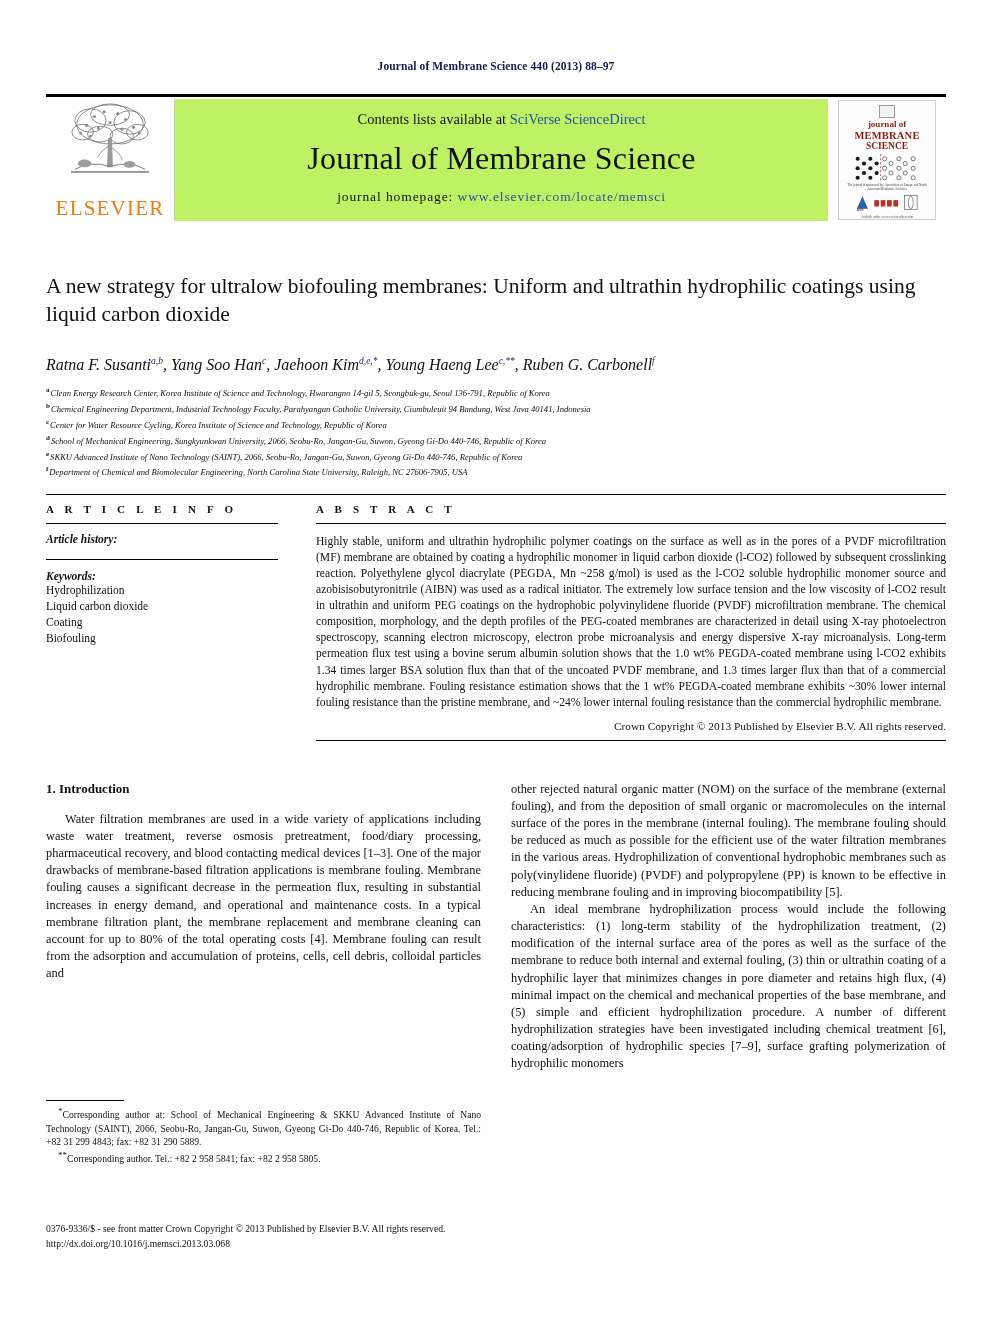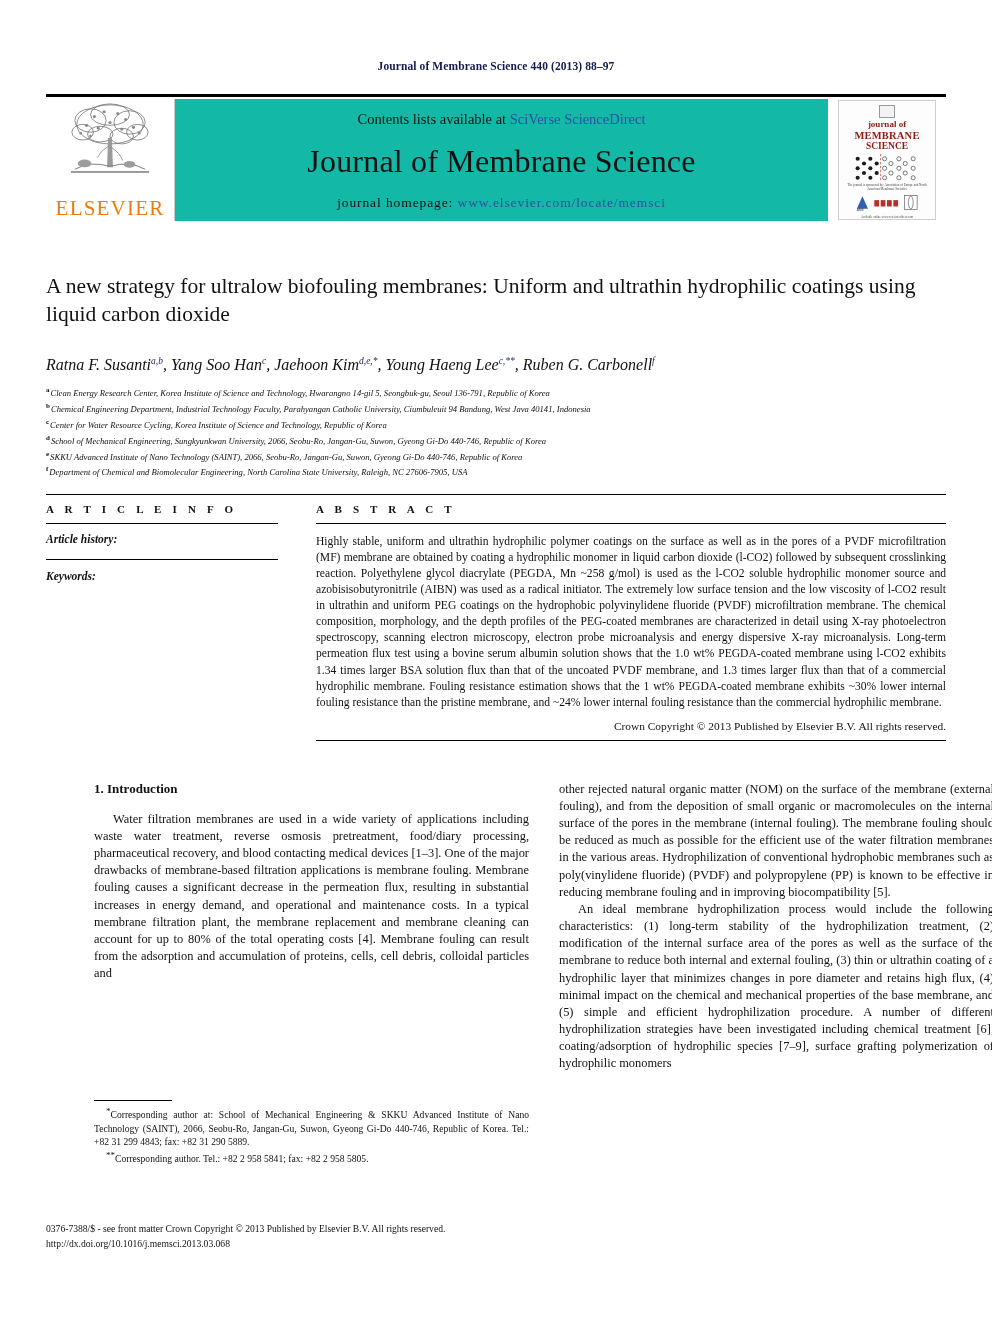--- a/index.html
+++ b/index.html
@@ -65,27 +65,27 @@
   .elsevier-word {
     font-family: "Liberation Serif", serif;
     font-size: 21px;
     letter-spacing: 1.2px;
     color: #ee7b10;
     line-height: 1;
     margin-top: 15px;
   }
   .center-box {
     flex: 1 1 auto;
-    background: #14b8a6;
+    background: #bef264;
     border-left: 1px solid #c9c9c9;
     display: flex;
     flex-direction: column;
     justify-content: space-between;
     align-items: center;
-    padding: 12px 0 10px 0;
+    padding: 12px 0 16px 0;
     box-sizing: border-box;
   }
   .contents-line {
     font-size: 14.5px;
     color: #111;
   }
   .contents-line .sd {
     color: #2b4fa2;
   }
   .journal-title {
@@ -229,21 +229,20 @@
   .abs-rule-bottom {
     border-top: 1px solid #000;
     margin-top: 8px;
   }
 
   
   .body-cols {
     display: flex;
     margin-top: 40px;
     column-gap: 30px;
-    margin-left: 48px;
   }
   .bcol {
     width: 435px;
     flex: 0 0 435px;
     position: relative;
   }
   .body-head {
     font-size: 13px;
     font-weight: bold;
     color: #111;
@@ -428,20 +427,26 @@
     <div class="two-col">
       <div class="col-left">
         <div class="sechead">A R T I C L E  I N F O</div>
         <div class="hr-thin"></div>
         <div class="hist-block">
           <div class="hist-title">Article history:</div>
         </div>
         <div class="hr-thin"></div>
         <div class="kw-block">
           <div class="kw-title">Keywords:</div>
+          <div class="kw-list">
+            <div>Hydrophilization</div>
+            <div>Liquid carbon dioxide</div>
+            <div>Coating</div>
+            <div>Biofouling</div>
+          </div>
         </div>
       </div>
 
       <div class="col-right">
         <div class="sechead">A B S T R A C T</div>
         <div class="hr-thin-right"></div>
         <div class="abstract">Highly stable, uniform and ultrathin hydrophilic polymer coatings on the surface as well as in the pores of a PVDF microfiltration (MF) membrane are obtained by coating a hydrophilic monomer in liquid carbon dioxide (l-CO2) followed by subsequent crosslinking reaction. Polyethylene glycol diacrylate (PEGDA, Mn ~258 g/mol) is used as the l-CO2 soluble hydrophilic monomer source and azobisisobutyronitrile (AIBN) was used as a radical initiator. The extremely low surface tension and the low viscosity of l-CO2 result in ultrathin and uniform PEG coatings on the hydrophobic polyvinylidene fluoride (PVDF) microfiltration membrane. The chemical composition, morphology, and the depth profiles of the PEG-coated membranes are characterized in detail using X-ray photoelectron spectroscopy, scanning electron microscopy, electron probe microanalysis and energy dispersive X-ray microanalysis. Long-term permeation flux test using a bovine serum albumin solution shows that the 1.0 wt% PEGDA-coated membrane using l-CO2 exhibits 1.34 times larger BSA solution flux than that of the uncoated PVDF membrane, and 1.3 times larger flux than that of a commercial hydrophilic membrane. Fouling resistance estimation shows that the 1 wt% PEGDA-coated membrane exhibits ~30% lower internal fouling resistance than the pristine membrane, and ~24% lower internal fouling resistance than the commercial hydrophilic membrane.</div>
         <div class="copyright">Crown Copyright © 2013 Published by Elsevier B.V. All rights reserved.</div>
         <div class="abs-rule-bottom"></div>
       </div>
@@ -461,16 +466,16 @@
 
       <div class="bcol">
         <p class="para noindent"><span>other rejected natural organic matter (NOM) on the surface of the membrane (external fouling), and from the deposition of small organic or macromolecules on the internal surface of the pores in the membrane (internal fouling). The membrane fouling should be reduced as much as possible for the efficient use of the water filtration membranes in the various areas. Hydrophilization of conventional hydrophobic membranes such as poly(vinylidene fluoride) (PVDF) and polypropylene (PP) is known to be effective in reducing membrane fouling and in improving biocompatibility [5].</span></p>
         <p class="para"><span>An ideal membrane hydrophilization process would include the following characteristics: (1) long-term stability of the hydrophilization treatment, (2) modification of the internal surface area of the pores as well as the surface of the membrane to reduce both internal and external fouling, (3) thin or ultrathin coating of a hydrophilic layer that minimizes changes in pore diameter and retains high flux, (4) minimal impact on the chemical and mechanical properties of the base membrane, and (5) simple and efficient hydrophilization procedure. A number of different hydrophilization strategies have been investigated including chemical treatment [6], coating/adsorption of hydrophilic species [7–9], surface grafting polymerization of hydrophilic monomers</span></p>
       </div>
     </div>
 
   </div>
 
   <div class="bottom-block">
-    <div>0376-7388/$ - see front matter Crown Copyright © 2013 Published by Elsevier B.V. All rights reserved.</div>
+    <div>0376-9336/$ - see front matter Crown Copyright © 2013 Published by Elsevier B.V. All rights reserved.</div>
     <div>http://dx.doi.org/10.1016/j.memsci.2013.03.068</div>
   </div>
 </div>
 
 </body></html>

